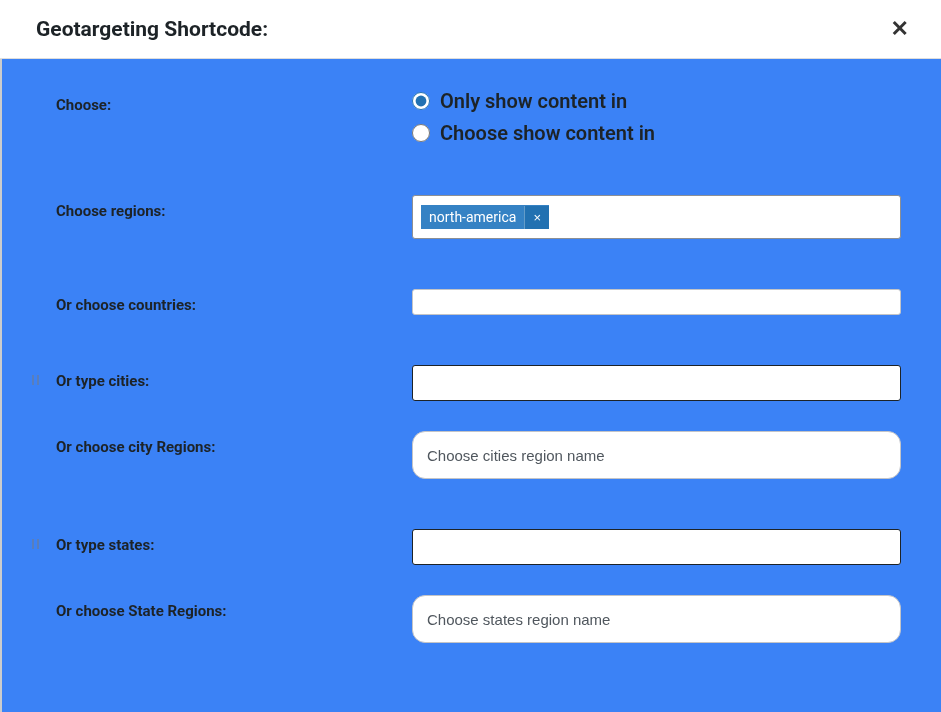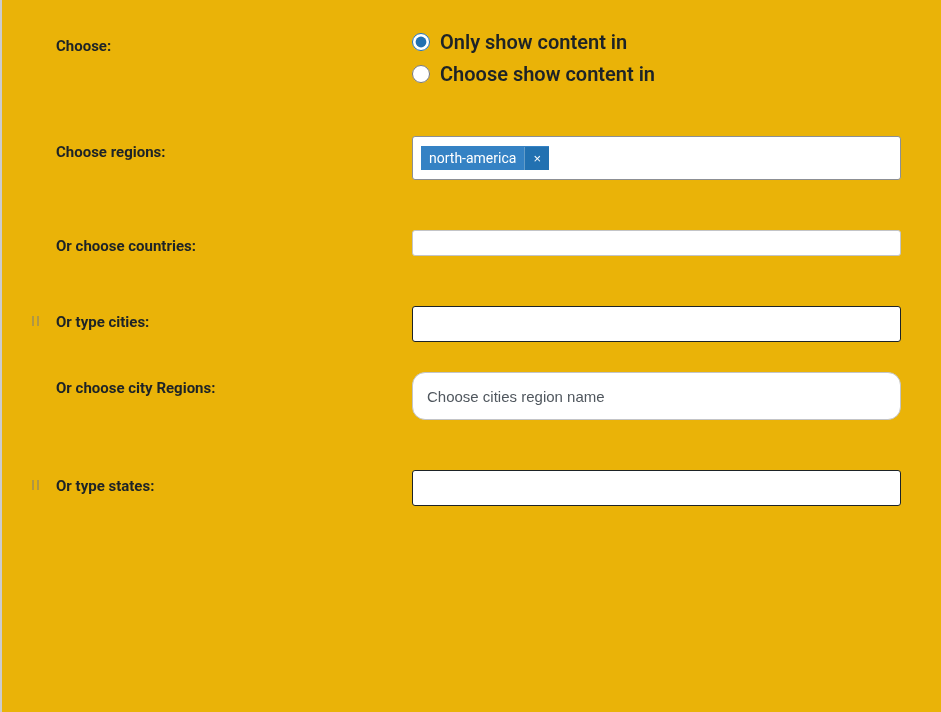--- a/index.html
+++ b/index.html
@@ -38,21 +38,21 @@
       background: none;
       border: none;
       font-size: 22px;
       font-weight: bold;
       color: #333;
       cursor: pointer;
       padding: 4px 8px;
     }
     .modal-body {
       flex: 1;
-      background: #eab308;
+      background: #3b82f6;
       padding: 30px 40px 30px 30px;
       overflow-y: auto;
       border-left: 2px solid #ccc;
     }
     .form-row {
       display: flex;
       align-items: flex-start;
       margin-bottom: 30px;
       position: relative;
     }
@@ -179,20 +179,24 @@
       top: 2px;
     }
     .spacer-large {
       margin-bottom: 50px;
     }
   </style>
 </head>
 <body>
 
 <div class="modal">
+  <div class="modal-header">
+    <h2 class="modal-title">Geotargeting Shortcode:</h2>
+    <button class="close-btn">✕</button>
+  </div>
 
   <div class="modal-body">
 
     <div class="form-row spacer-large">
       <div class="form-label-col">
         <label class="form-label">Choose:</label>
       </div>
       <div class="form-field-col">
         <div class="radio-group">
           <label class="radio-item">
@@ -252,15 +256,23 @@
     <div class="form-row">
       <span class="handle-icon"></span>
       <div class="form-label-col">
         <label class="form-label">Or type states:</label>
       </div>
       <div class="form-field-col">
         <input type="text" class="text-input" style="">
       </div>
     </div>
 
+    <div class="form-row">
+      <div class="form-label-col">
+        <label class="form-label">Or choose State Regions:</label>
+      </div>
+      <div class="form-field-col">
+        <input type="text" class="placeholder-input" placeholder="Choose states region name" style="">
+      </div>
+    </div>
 
   </div>
 </div>
 
 </body></html>

